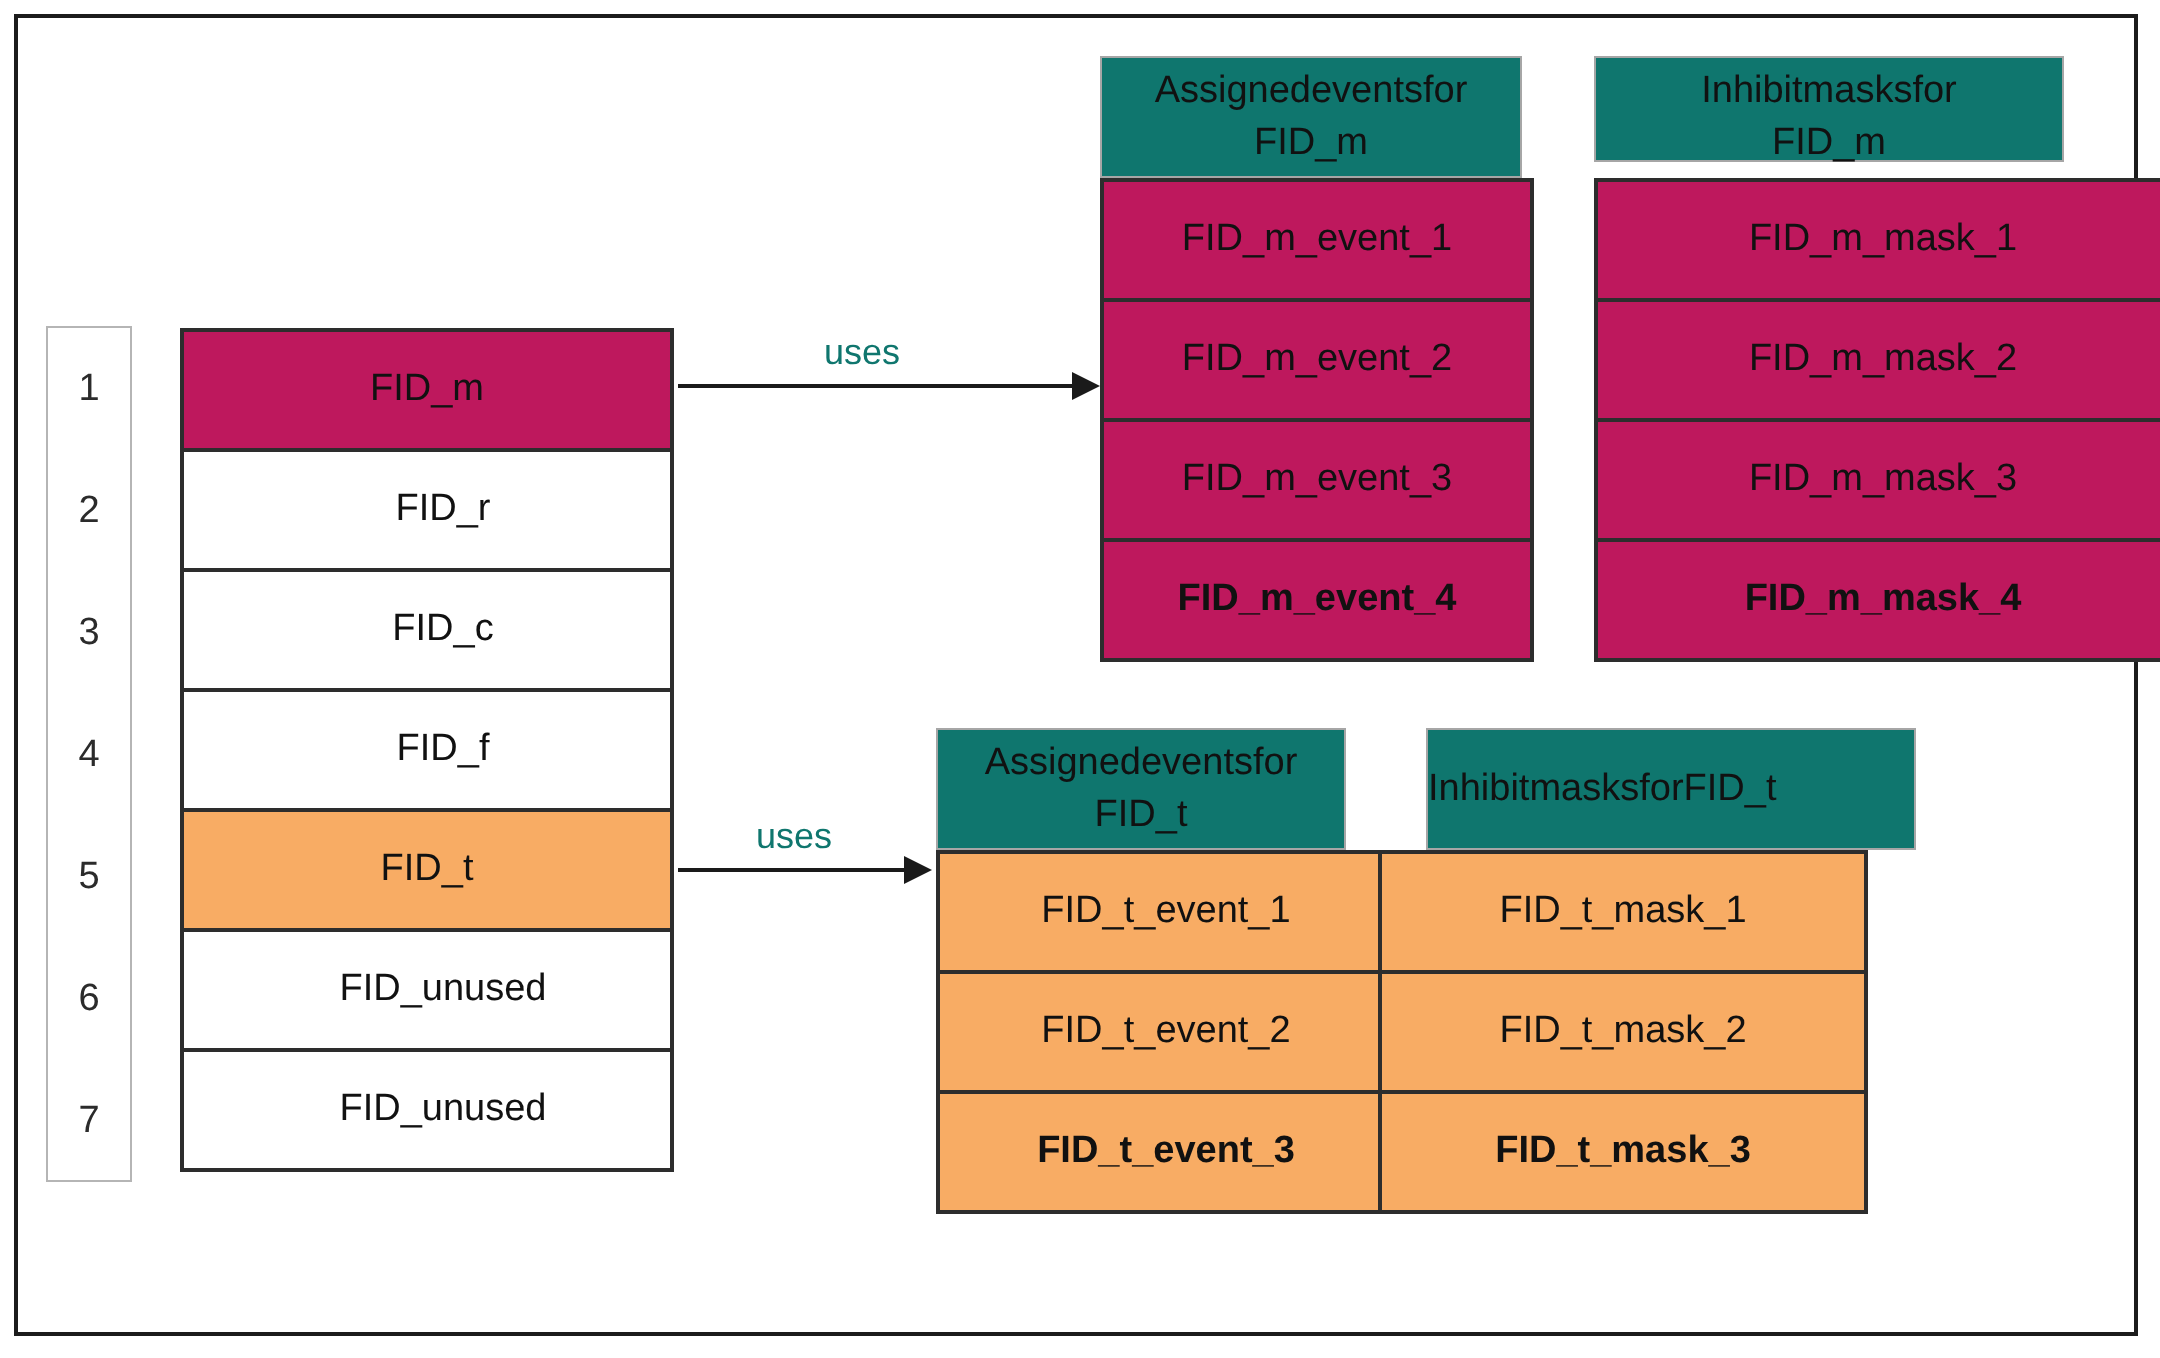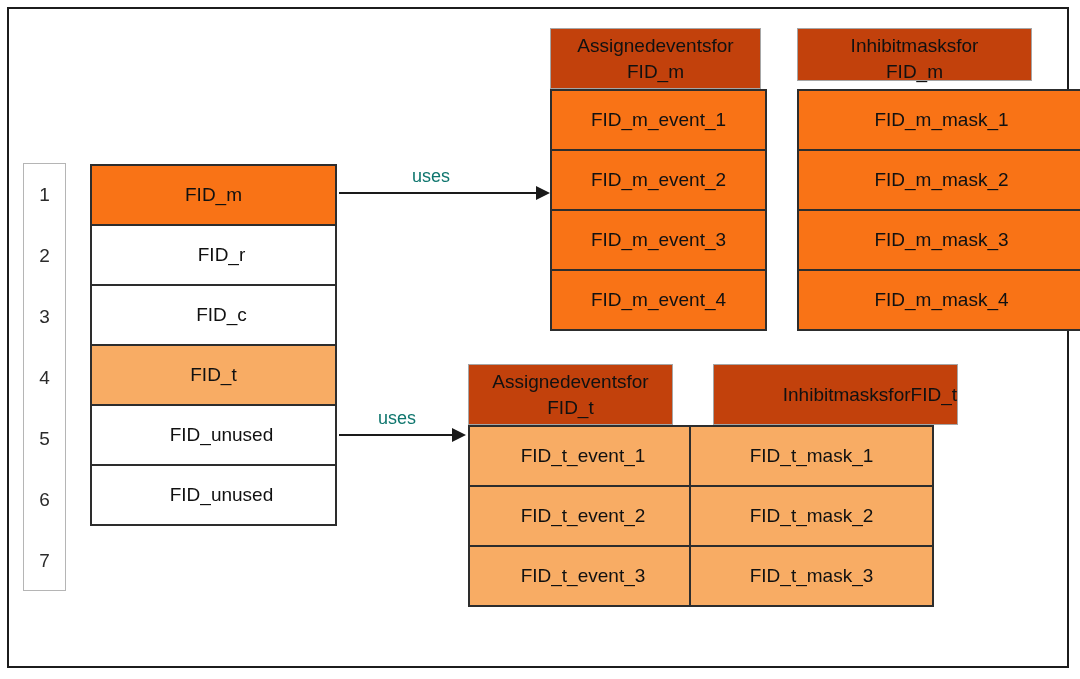--- a/index.html
+++ b/index.html
@@ -29,48 +29,48 @@
   .fid-table{
     position:absolute;left:90px;top:164px;width:247px;
     border:2px solid #2d2d2d;box-sizing:border-box;background:#fff;
   }
   .fid-row{
     height:58px;line-height:58px;text-align:center;
     border-bottom:2px solid #2d2d2d;
     font-size:19px;
   }
   .fid-row:last-child{border-bottom:none;}
-  .green{background:#f97316;}
+  .green{background:#be185d;}
   .orange{background:#f8ac64;}
   .white{background:#ffffff;padding-left:16px;}
   
   .arrow-line{position:absolute;height:2px;background:#1a1a1a;}
   .arrow-head{
     position:absolute;width:0;height:0;
     border-top:7px solid transparent;border-bottom:7px solid transparent;
     border-left:14px solid #1a1a1a;
   }
   .arrow-label{
     position:absolute;font-size:18px;color:#0f766e;letter-spacing:0px;
   }
   
   .side-header{
-    position:absolute;background:#c2410c;border:1px solid #a6a6a6;
+    position:absolute;background:#0f766e;border:1px solid #a6a6a6;
     box-sizing:border-box;text-align:center;font-size:19px;line-height:26px;
   }
   .side-header.two-line{padding-top:4px;}
-  .side-header.one-line{display:flex;align-items:center;justify-content:flex-end;}
+  .side-header.one-line{display:flex;align-items:center;justify-content:flex-start;}
   .side-rows{
     position:absolute;border:2px solid #2d2d2d;box-sizing:border-box;
   }
   .side-row{
     height:58px;line-height:58px;text-align:center;
     border-bottom:2px solid #2d2d2d;font-size:19px;
   }
-  .side-row:last-child{border-bottom:none;}
+  .side-row:last-child{border-bottom:none;font-weight:bold;}
 </style>
 </head>
 <body>
 
 <div class="canvas">
   <div class="frame"></div>
 
   <div class="index-col">
     <div class="index-cell">1</div>
     <div class="index-cell">2</div>
@@ -78,20 +78,21 @@
     <div class="index-cell">4</div>
     <div class="index-cell">5</div>
     <div class="index-cell">6</div>
     <div class="index-cell">7</div>
   </div>
 
   <div class="fid-table">
     <div class="fid-row green">FID_m</div>
     <div class="fid-row white">FID_r</div>
     <div class="fid-row white">FID_c</div>
+    <div class="fid-row white">FID_f</div>
     <div class="fid-row orange">FID_t</div>
     <div class="fid-row white">FID_unused</div>
     <div class="fid-row white">FID_unused</div>
   </div>
 
   <div class="arrow-line" style="left:339px;top:192px;width:197px;"></div>
   <div class="arrow-head" style="left:536px;top:186px;"></div>
   <div class="arrow-label" style="left:412px;top:166px;">uses</div>
 
   <div class="arrow-line" style="left:339px;top:434px;width:113px;"></div>

